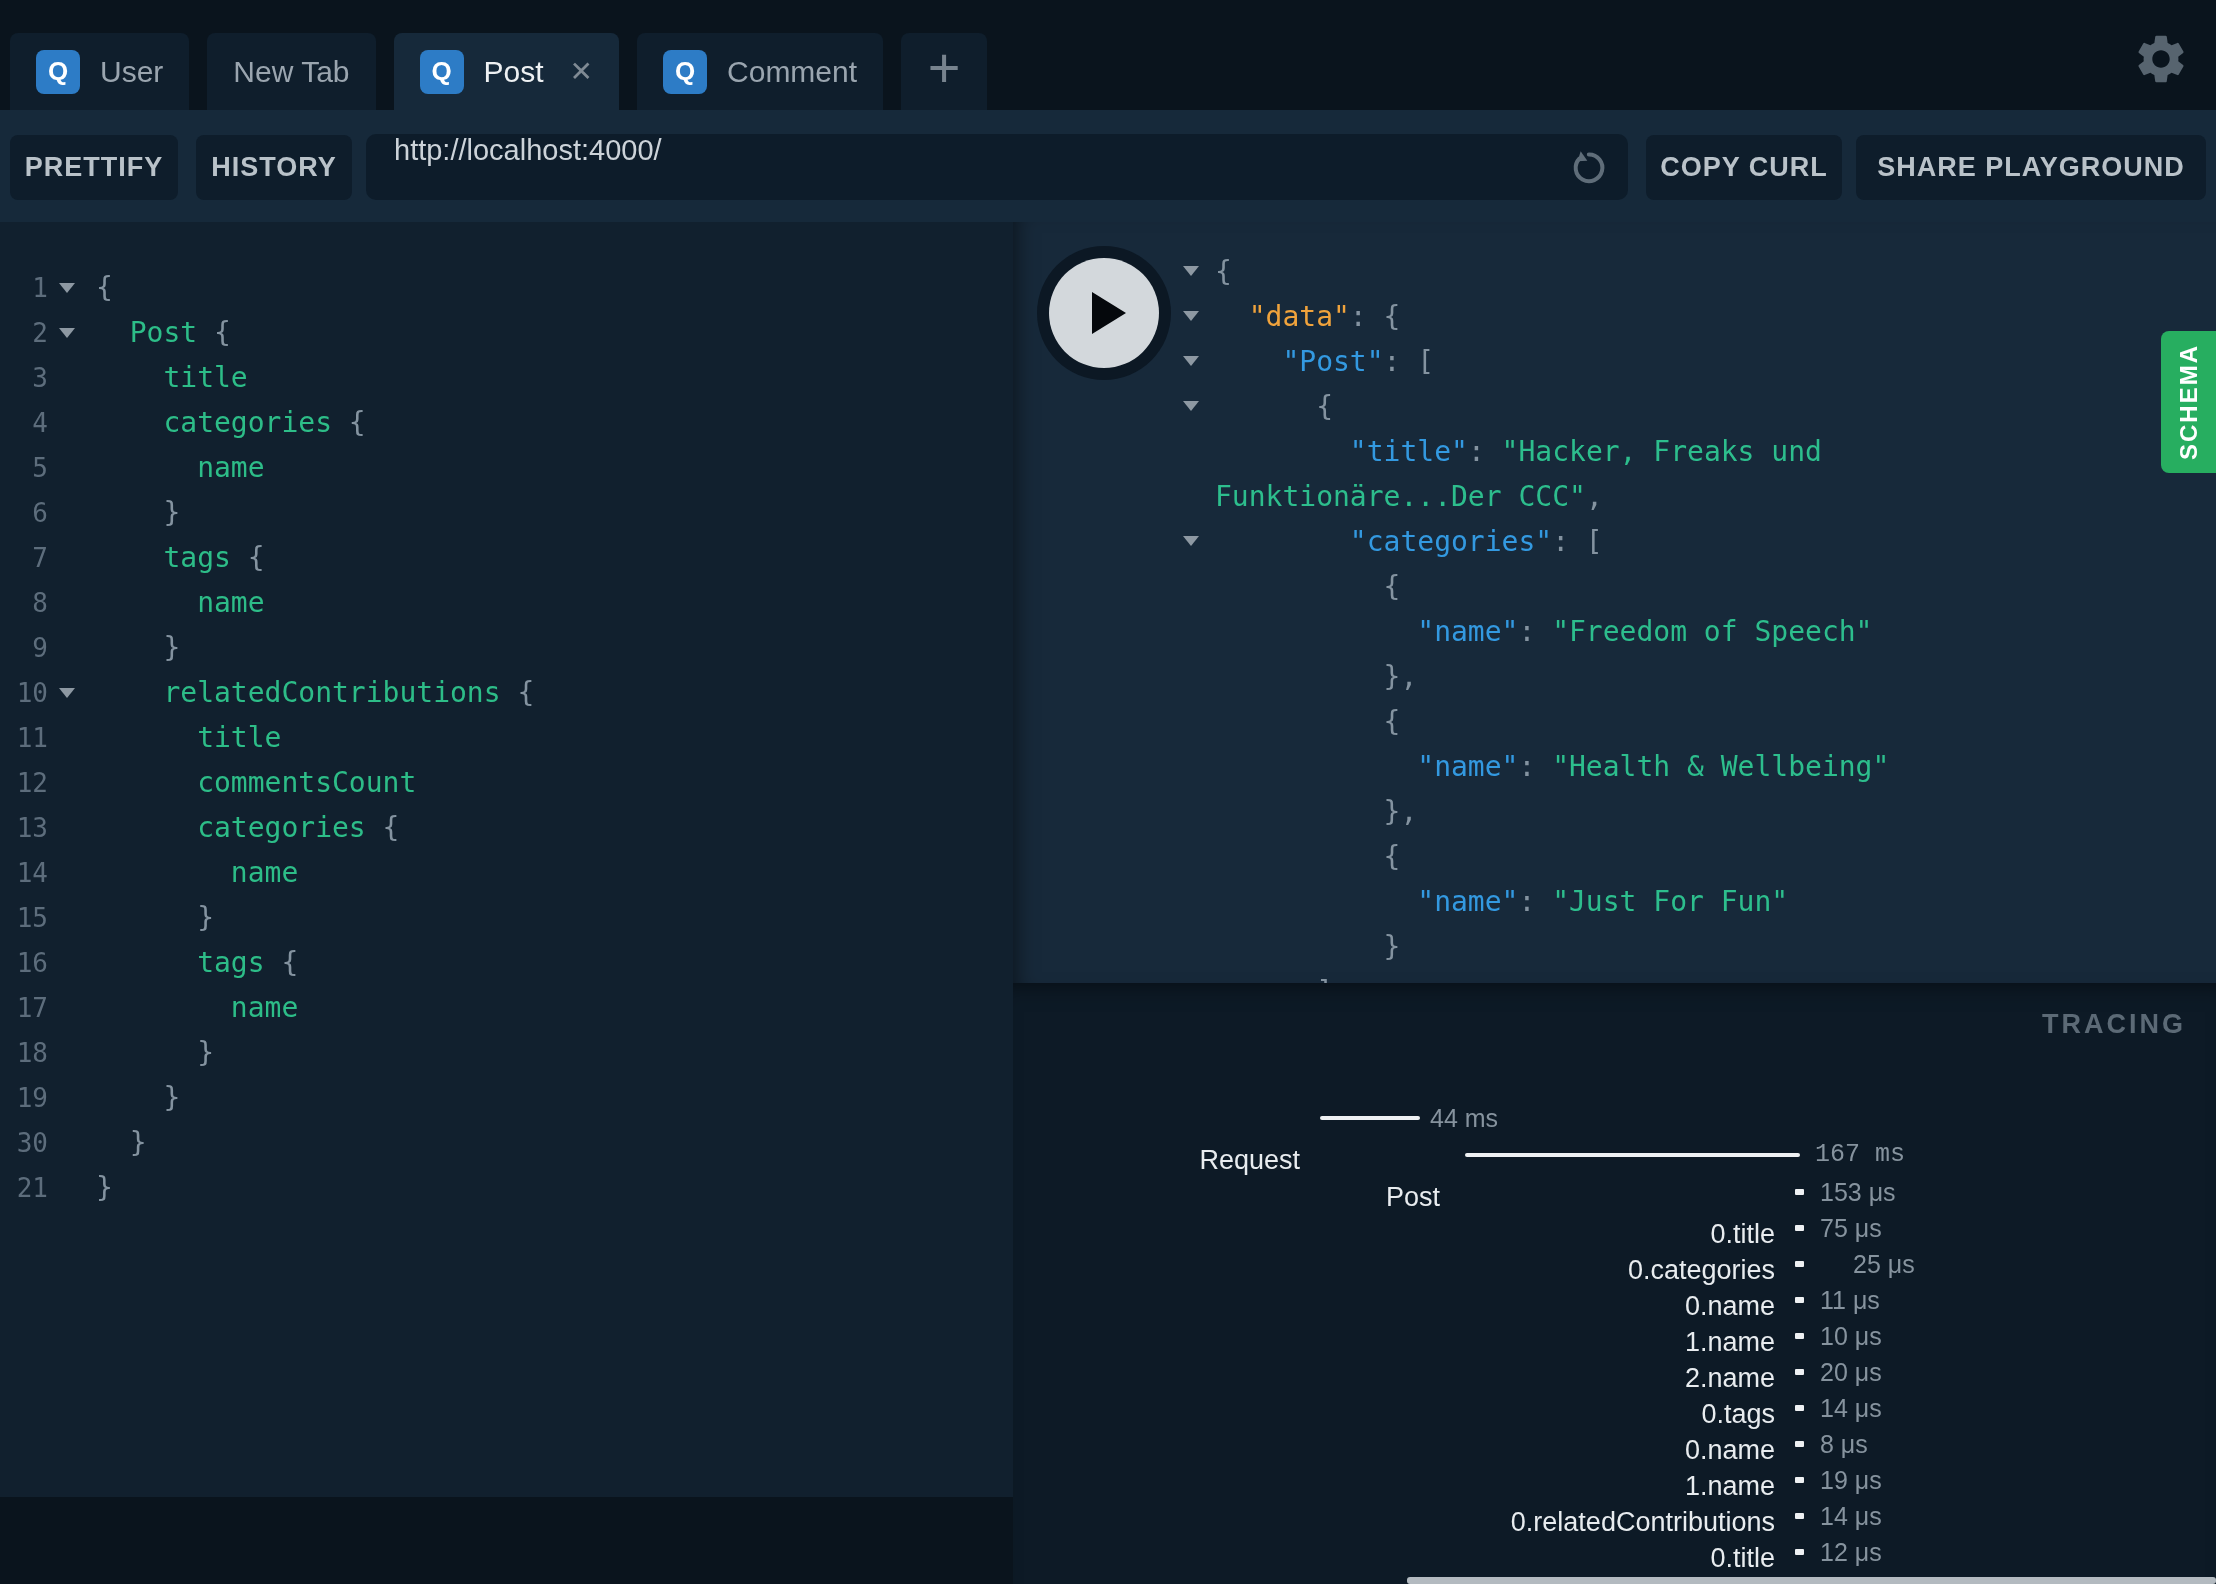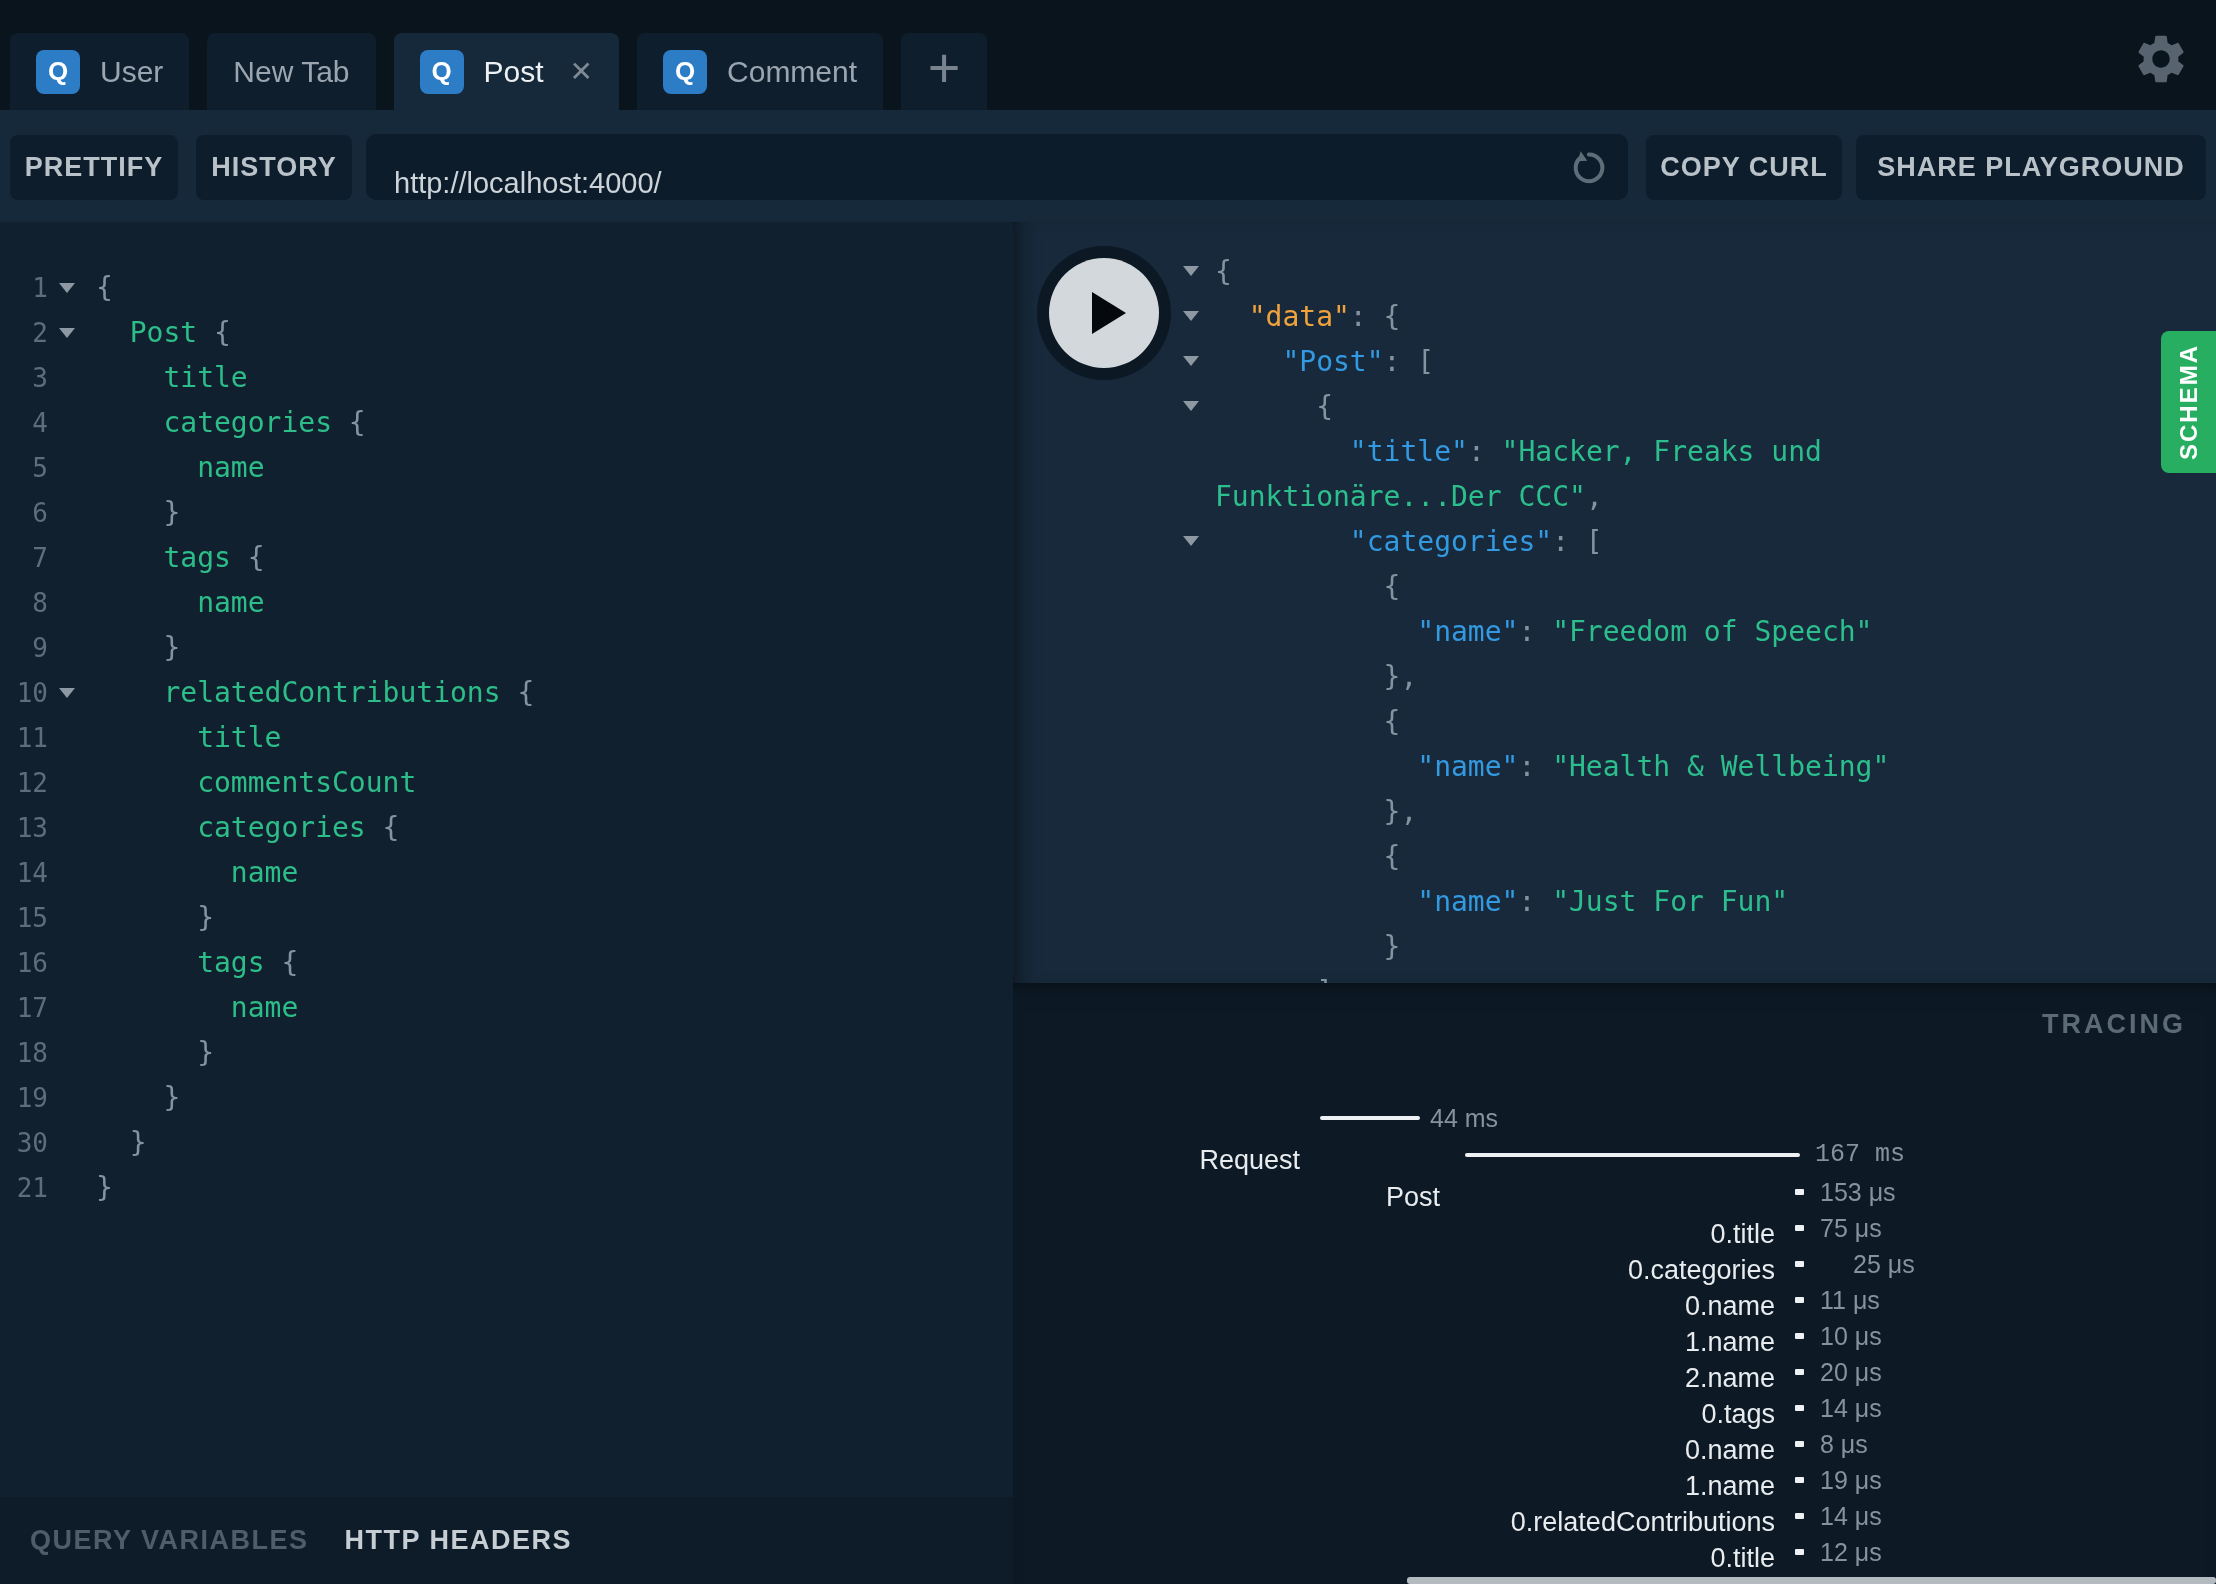--- a/index.html
+++ b/index.html
@@ -26,21 +26,21 @@
   .gear{position:absolute;right:26px;top:30px;width:58px;height:58px;cursor:pointer;}
 
   
   .toolbar{position:absolute;left:0;top:110px;width:2216px;height:112px;background:#16293a;}
   .tbtn{position:absolute;top:25px;height:65px;background:#0e1d2b;border:none;border-radius:8px;
         color:#b9c2c9;font-weight:bold;font-size:27px;letter-spacing:1px;cursor:pointer;
         font-family:"Liberation Sans",sans-serif;}
   .btn-prettify{left:10px;width:168px;}
   .btn-history{left:196px;width:156px;}
   .urlbar{position:absolute;left:366px;top:24px;width:1262px;height:66px;background:#0d1c2a;
-          border-radius:10px;display:flex;align-items:flex-end;padding:0 28px;color:#ccd3d9;
+          border-radius:10px;display:flex;align-items:flex-start;padding:0 28px;color:#ccd3d9;
           font-size:29px;cursor:text;}
   .refresh{position:absolute;right:20px;top:13px;width:40px;height:40px;cursor:pointer;}
   .btn-copycurl{left:1646px;width:196px;}
   .btn-share{left:1856px;width:350px;}
 
   
   .editor-pane{position:absolute;left:0;top:222px;width:1013px;height:1275px;background:#11202e;}
   .ed-lines{padding-top:43px;}
   .ed-row{height:45px;display:flex;align-items:center;font-family:"DejaVu Sans Mono",monospace;
           font-size:28px;white-space:pre;}
@@ -265,18 +265,14 @@
         </div>
         <div class="t-row" style="top: 551px;">
           <span class="t-label" style="right: 441px;">0.commentsCount</span>
           <span class="t-dash" style="left: 782px; width: 9px;"></span>
           <span class="t-time" style="left: 807px;">12 μs</span>
         </div>
       </div>
     <div class="hscroll"></div>
   </section>
 
-  <footer class="footer">
-    <span class="fv">QUERY VARIABLES</span>
-    <span class="fh">HTTP HEADERS</span>
-  </footer>
 
 </div>
 
 </body></html>

